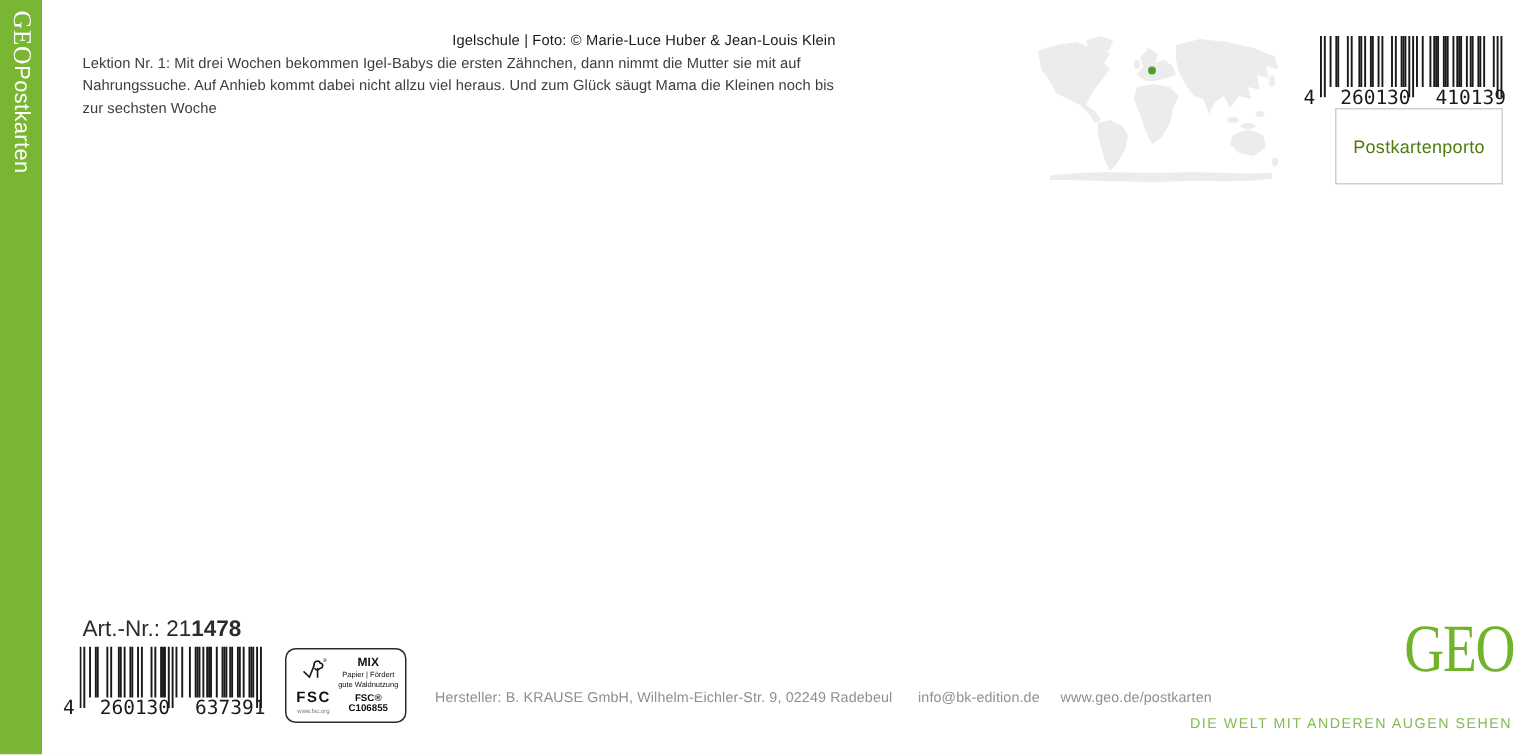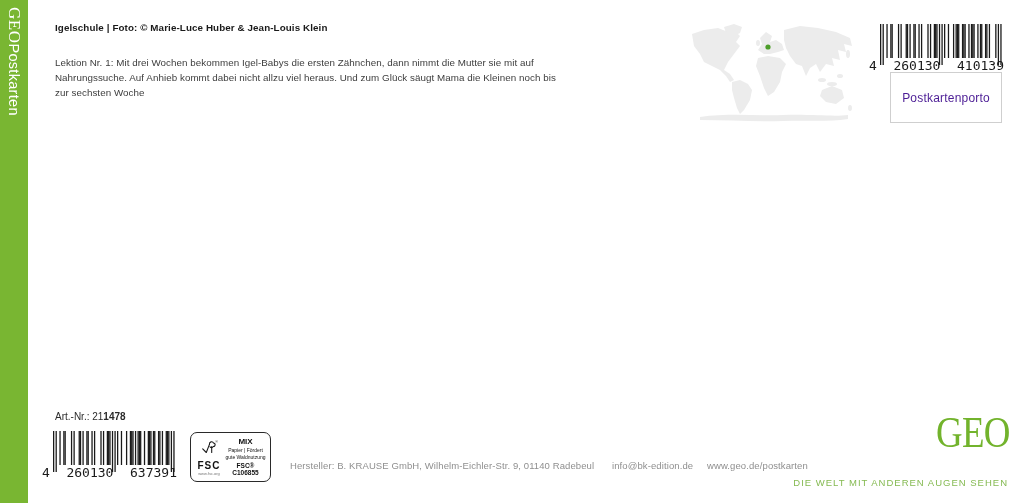--- a/index.html
+++ b/index.html
@@ -7,40 +7,40 @@
   .card{position:absolute;inset:0;background:#ffffff;}
 
   
   .spine{position:absolute;left:0;top:0;width:28px;height:503px;}
   .spine-text{position:absolute;left:0;top:7px;width:28px;writing-mode:vertical-rl;color:#ffffff;text-align:left;line-height:28px;}
   .spine-geo{font-family:"Liberation Serif",serif;font-size:17px;letter-spacing:0.5px;}
   .spine-post{font-family:"Liberation Sans",sans-serif;font-size:14.5px;letter-spacing:0.3px;}
 
   
   .caption{position:absolute;left:55px;top:22px;width:502px;}
-  .caption-title{font-size:9.8px;font-weight:bold;color:#1a1a1a;letter-spacing:0.1px;}
-  .caption-body{margin-top:22px;font-size:9.8px;color:#3d3d3d;line-height:15px;letter-spacing:0.05px;}
+  .caption-title{font-size:9.8px;font-weight:normal;color:#1a1a1a;letter-spacing:0.1px;text-align:right;}
+  .caption-body{margin-top:2px;font-size:9.8px;color:#3d3d3d;line-height:15px;letter-spacing:0.05px;}
 
   
   .map{position:absolute;left:688px;top:20px;width:170px;height:106px;}
 
   
   .ean{position:absolute;width:135px;}
   .ean-top{left:869px;top:24px;}
   .ean-bottom{left:42px;top:431px;}
   .ean svg{display:block;margin-left:11px;}
   .ean-digits{display:flex;justify-content:space-between;margin-top:-7px;font-family:"DejaVu Sans Mono",monospace;font-size:13px;color:#1a1a1a;}
   .ean-digits span{background:transparent;}
 
   
   .stamp-box{position:absolute;left:890px;top:72px;width:110px;height:49px;border:1px solid #cfcfcf;background:#fff;display:flex;align-items:center;justify-content:center;}
-  .stamp-label{color:#4c1d95;font-size:12px;letter-spacing:0.2px;}
-
-  
-  .artnr{position:absolute;left:55px;top:411px;font-size:10px;color:#2b2b2b;}
+  .stamp-label{color:#4d7c0f;font-size:12px;letter-spacing:0.2px;}
+
+  
+  .artnr{position:absolute;left:55px;top:411px;font-size:15px;color:#2b2b2b;}
   .artnr b{font-weight:bold;}
 
   .fsc{position:absolute;left:190px;top:432px;width:81px;height:50px;border:1.4px solid #2a2a2a;border-radius:7px;background:#fff;display:flex;align-items:center;box-sizing:border-box;padding:2px 3px;}
   .fsc-left{width:30px;text-align:center;line-height:1;}
   .fsc-acronym{font-family:Liberation Sans, sans-serif;font-weight:bold;font-size:10px;letter-spacing:1px;color:#111;margin-top:1px;}
   .fsc-url{font-size:4px;color:#777;margin-top:1px;}
   .fsc-right{flex:1;text-align:center;line-height:1;color:#111;}
   .fsc-mix{font-size:8px;font-weight:bold;}
   .fsc-small{font-size:5px;margin-top:2px;}
   .fsc-cert{font-size:6.5px;font-weight:bold;margin-top:3px;}
@@ -223,20 +223,20 @@
       <div class="fsc-url">www.fsc.org</div>
     </div>
     <div class="fsc-right">
       <div class="fsc-mix">MIX</div>
       <div class="fsc-small">Papier | Fördert</div>
       <div class="fsc-small">gute Waldnutzung</div>
       <div class="fsc-cert">FSC® C106855</div>
     </div>
   </div>
 
-  <div class="footer-text ft-hersteller">Hersteller: B. KRAUSE GmbH, Wilhelm-Eichler-Str. 9, 01140 Radebeul</div>
+  <div class="footer-text ft-hersteller">Hersteller: B. KRAUSE GmbH, Wilhelm-Eichler-Str. 9, 02249 Radebeul</div>
   <div class="footer-text ft-email">info@bk-edition.de</div>
   <div class="footer-text ft-web">www.geo.de/postkarten</div>
 
   <div class="geo-logo" style="color: rgb(114, 179, 44);">GEO</div>
   <div class="geo-tagline">DIE WELT MIT ANDEREN AUGEN SEHEN</div>
 
 </div>
 
 </body></html>

